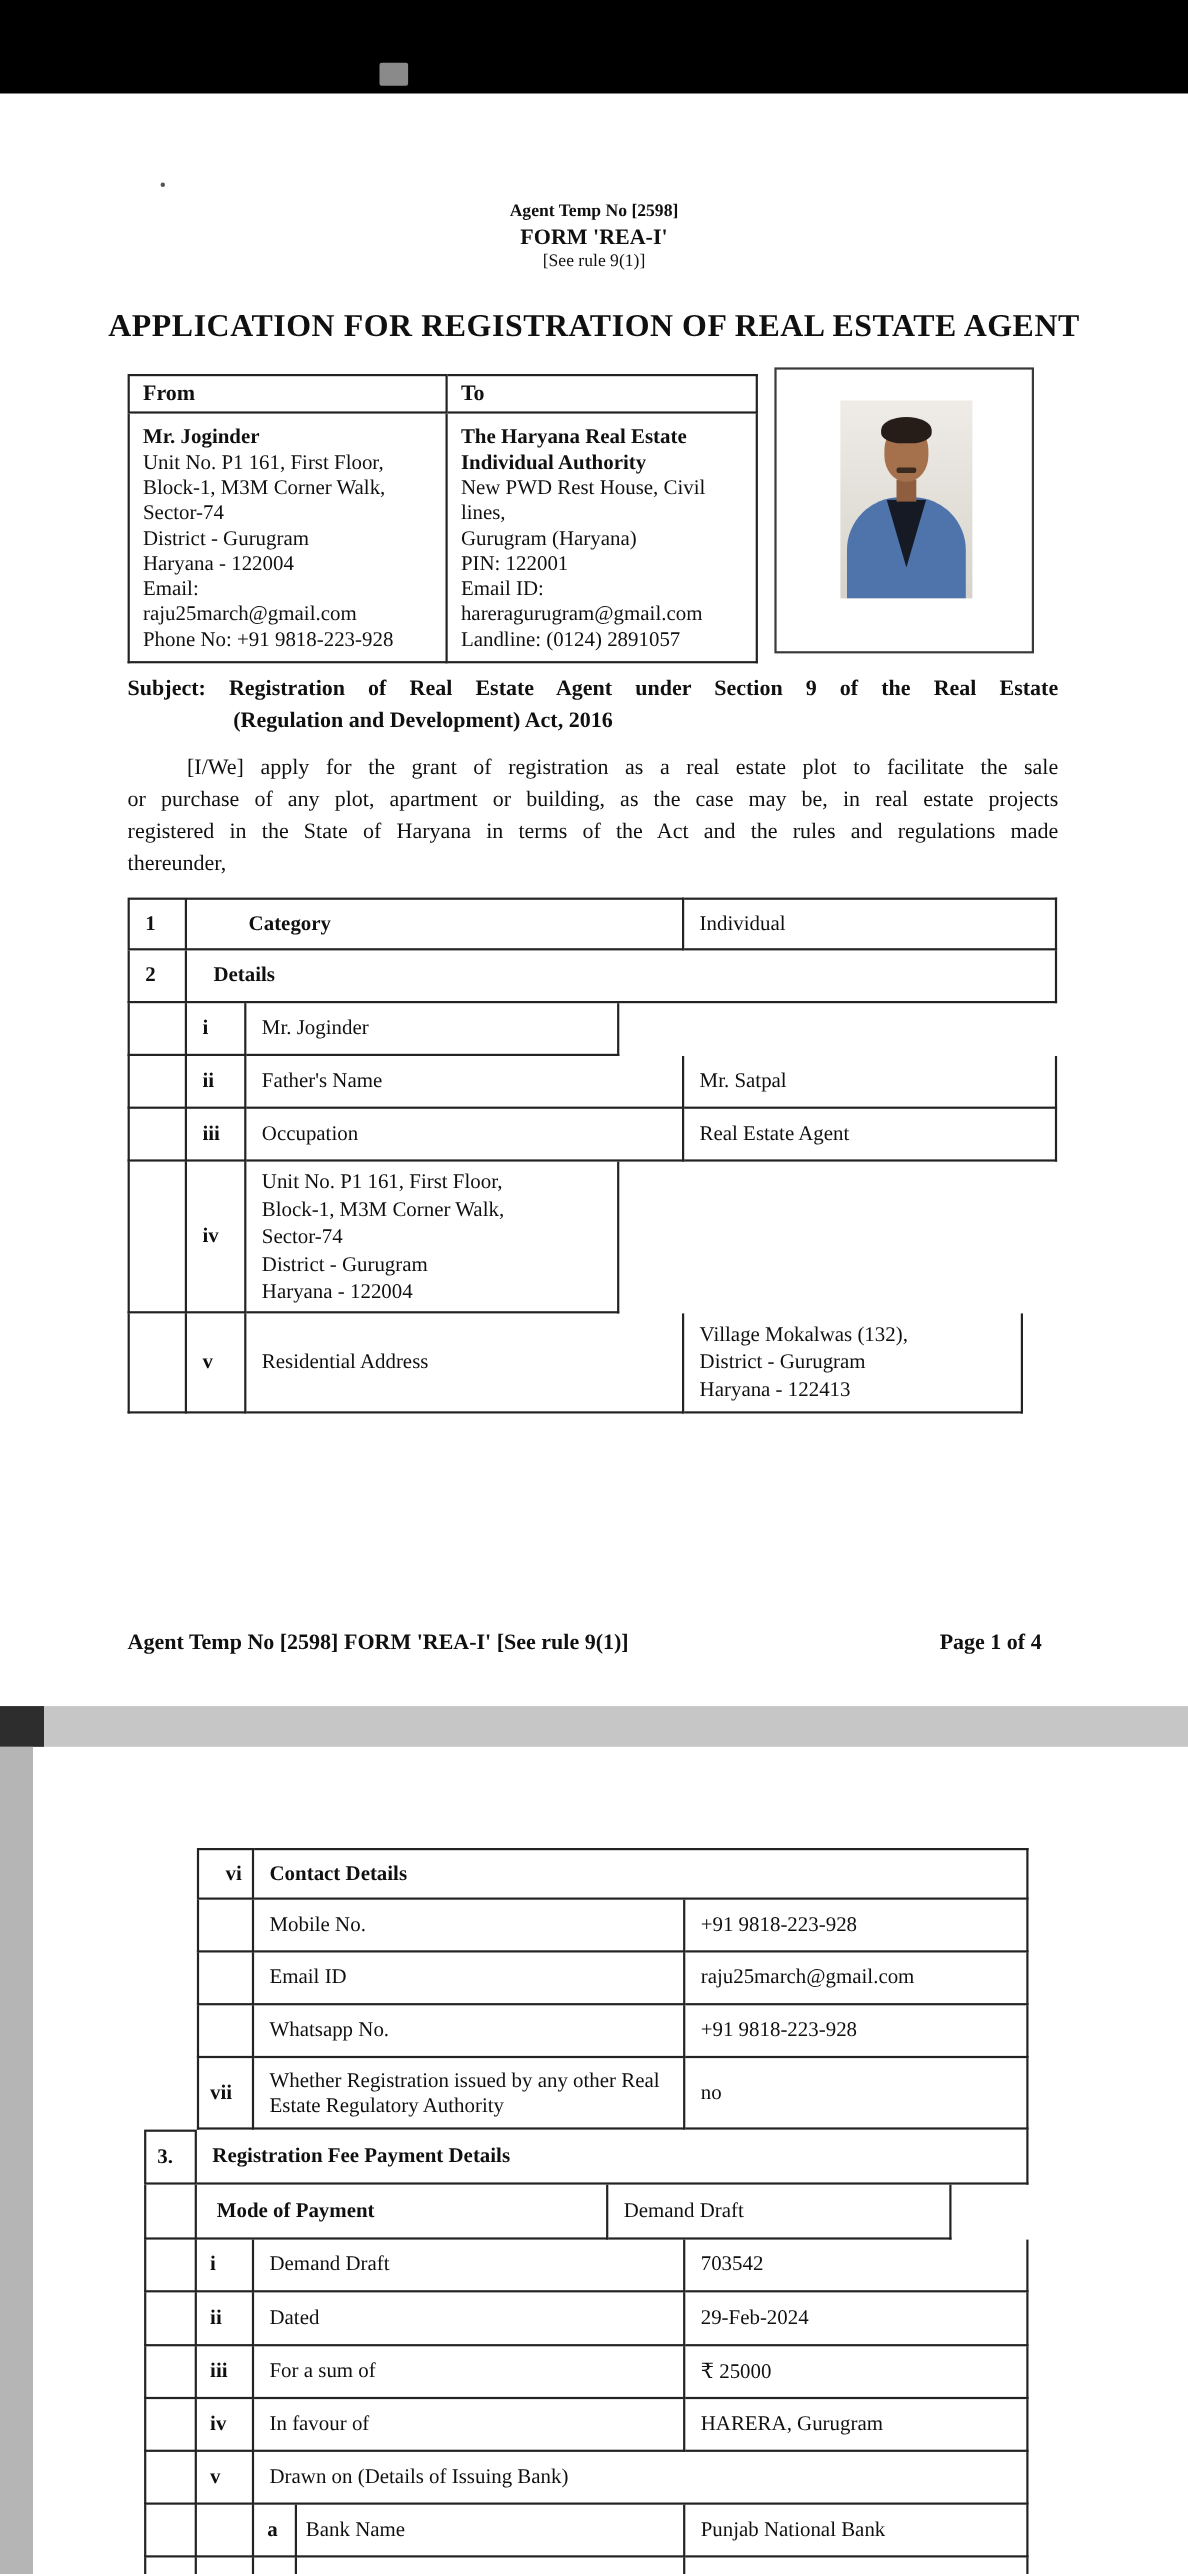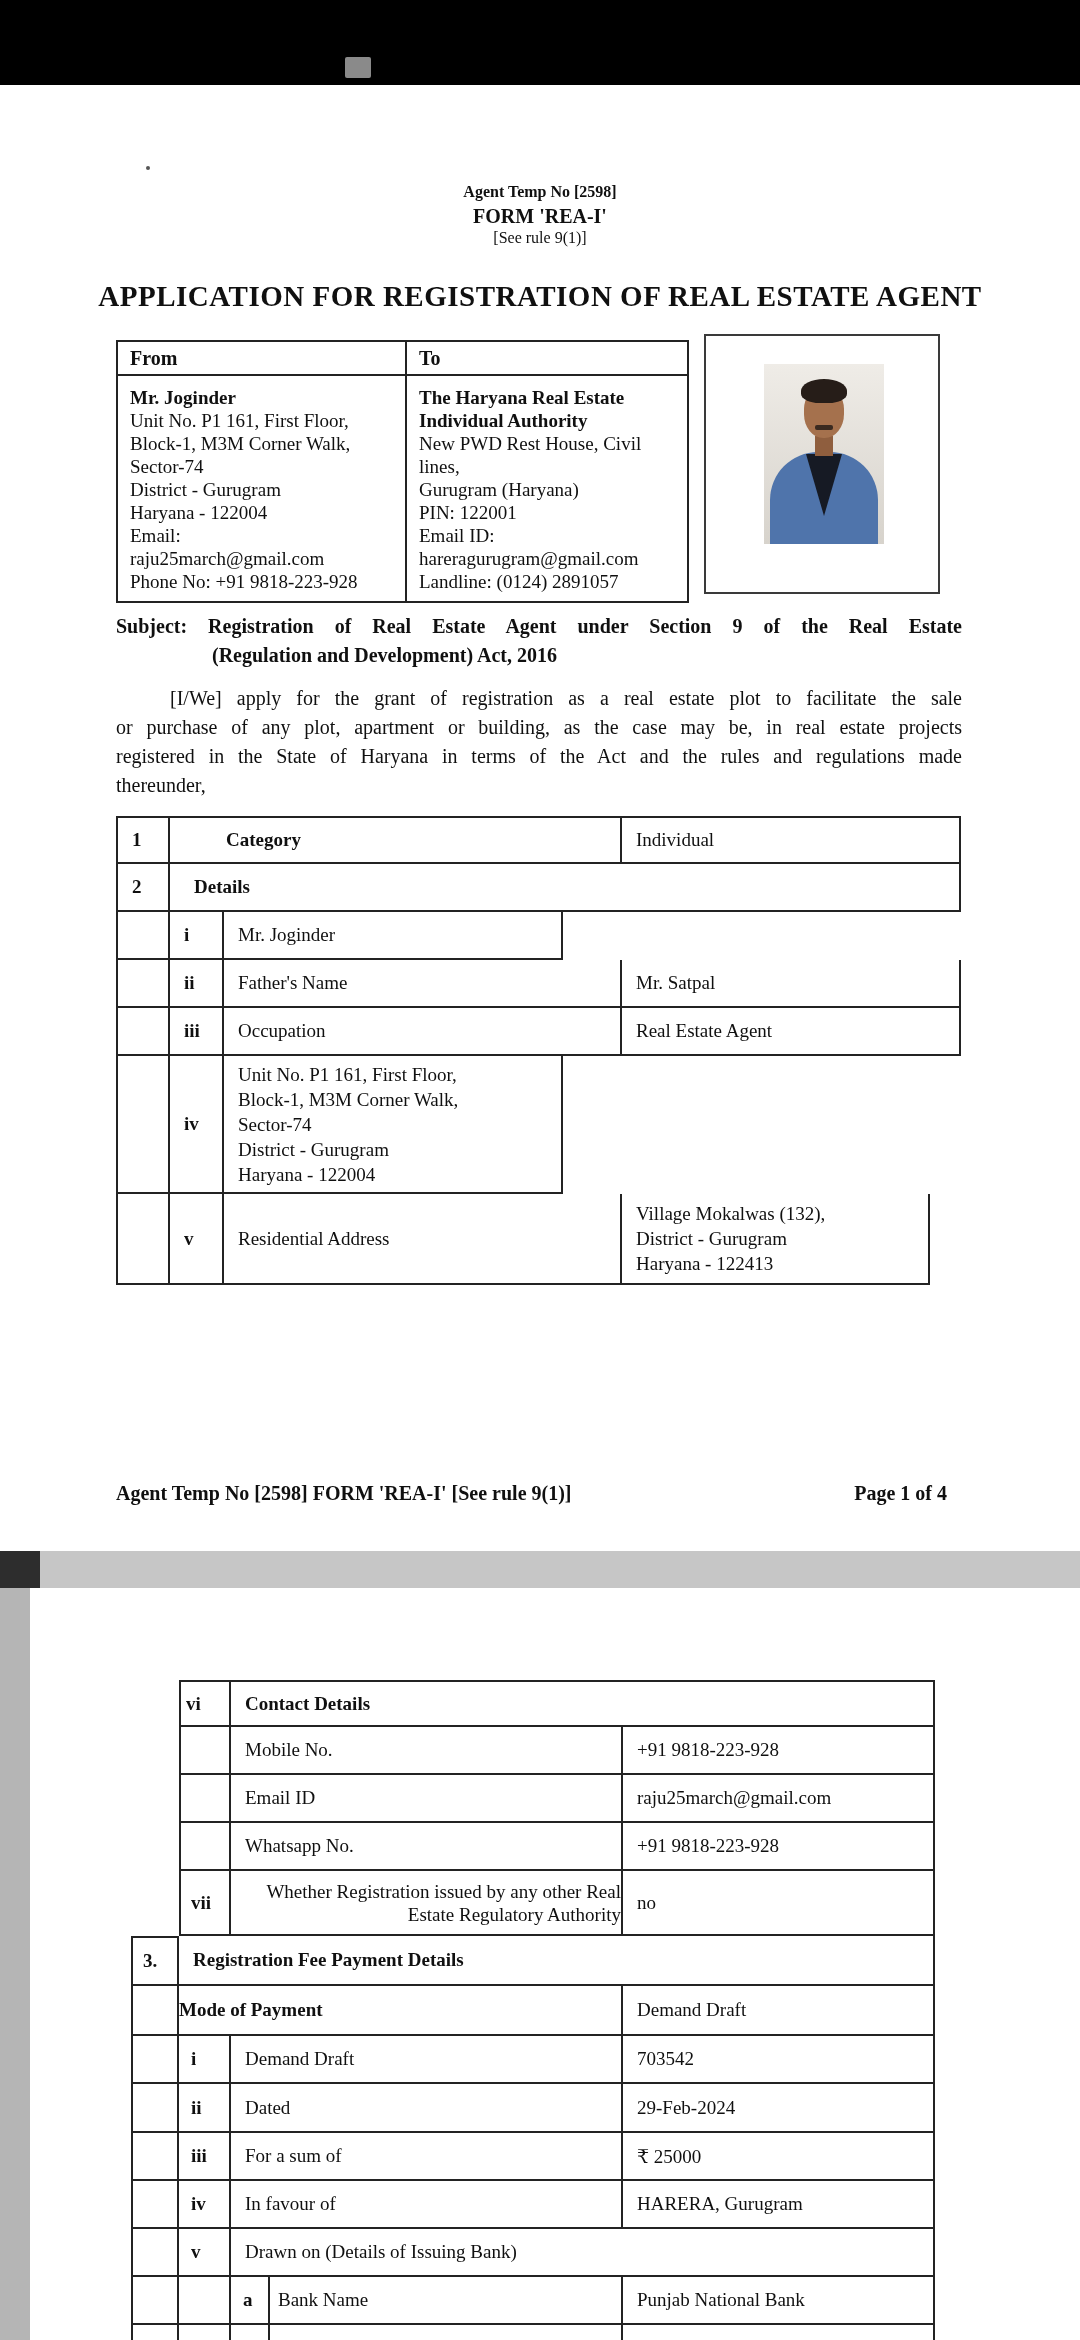--- a/index.html
+++ b/index.html
@@ -195,21 +195,21 @@
   <div class="separator">
     <div class="sep-dark"></div>
   </div>
   <div class="page2-strip"></div>
 
   <div>
     <div class="abs" style="left:131px; top:1680px; width:804px;">
 
       <div class="row" style="height:47px;">
         <div class="spacer" style="width:48px;"></div>
-        <div class="cell bl bt num" style="width:52px; padding-left:5px;">vi</div>
+        <div class="cell bl bt num" style="width:52px; padding-left:24px;">vi</div>
         <div class="cell bt bold lbl" style="width:704px;">Contact Details</div>
       </div>
 
       <div class="row" style="height:48px;">
         <div class="spacer" style="width:48px;"></div>
         <div class="cell bl" style="width:52px;"></div>
         <div class="cell lbl" style="width:392px;">Mobile No.</div>
         <div class="cell val" style="width:312px;">+91 9818-223-928</div>
       </div>
 
@@ -220,35 +220,35 @@
         <div class="cell val" style="width:312px;">raju25march@gmail.com</div>
       </div>
 
       <div class="row" style="height:48px;">
         <div class="spacer" style="width:48px;"></div>
         <div class="cell bl" style="width:52px;"></div>
         <div class="cell lbl" style="width:392px;">Whatsapp No.</div>
         <div class="cell val" style="width:312px;">+91 9818-223-928</div>
       </div>
 
-      <div class="row" style="height:65px;text-align:right;">
+      <div class="row" style="height:65px;">
         <div class="spacer" style="width:48px;"></div>
         <div class="cell bl num" style="width:52px; padding-left:10px;">vii</div>
         <div class="cell lbl" style="width:392px; line-height:23px;">Whether Registration issued by any other Real Estate Regulatory Authority</div>
         <div class="cell val" style="width:312px;">no</div>
       </div>
 
       <div class="row" style="height:50px;">
         <div class="cell bl bt num" style="width:48px; padding-left:10px;">3.</div>
         <div class="cell bold lbl" style="width:756px;">Registration Fee Payment Details</div>
       </div>
 
       <div class="row" style="height:50px;">
         <div class="cell bl" style="width:48px;"></div>
-        <div class="cell bold" style="width:444px; ">Mode of Payment</div>
+        <div class="cell bold" style="width:374px; padding-left:18px;">Mode of Payment</div>
         <div class="cell val" style="width:312px;">Demand Draft</div>
       </div>
 
       <div class="row" style="height:48px;">
         <div class="cell bl" style="width:48px;"></div>
         <div class="cell num" style="width:52px; padding-left:12px;">i</div>
         <div class="cell lbl" style="width:392px;">Demand Draft</div>
         <div class="cell val" style="width:312px;">703542</div>
       </div>
 

